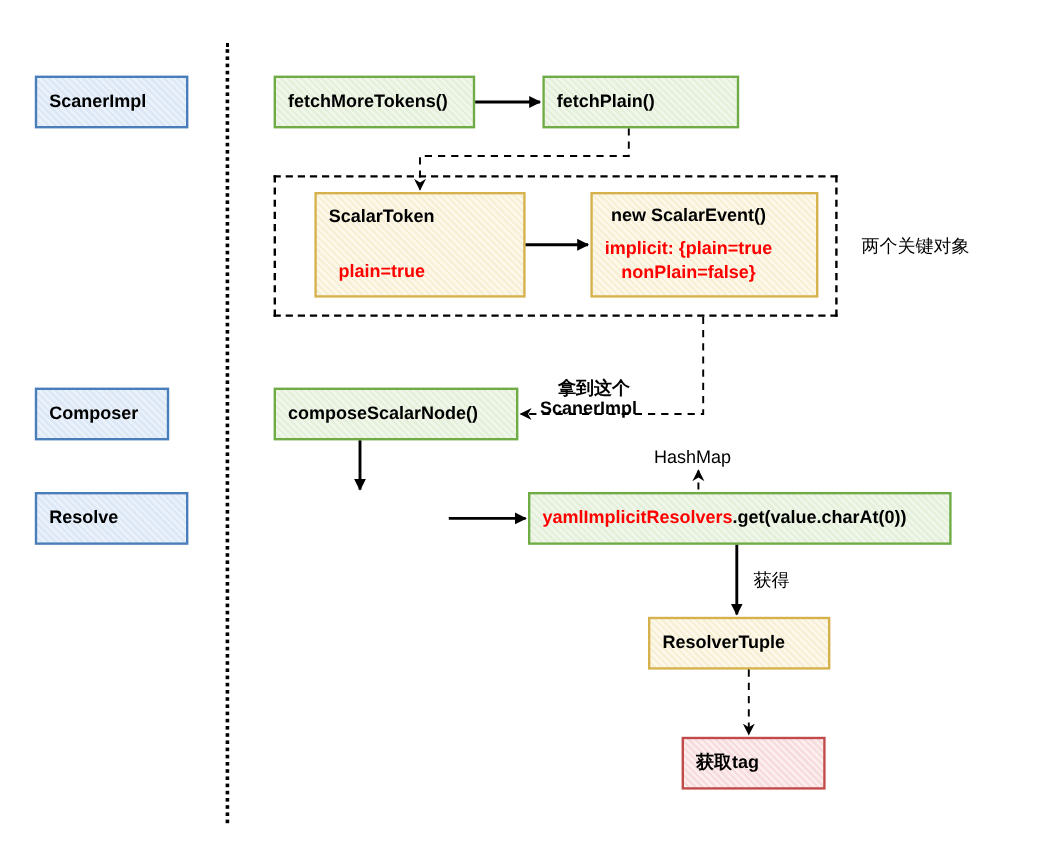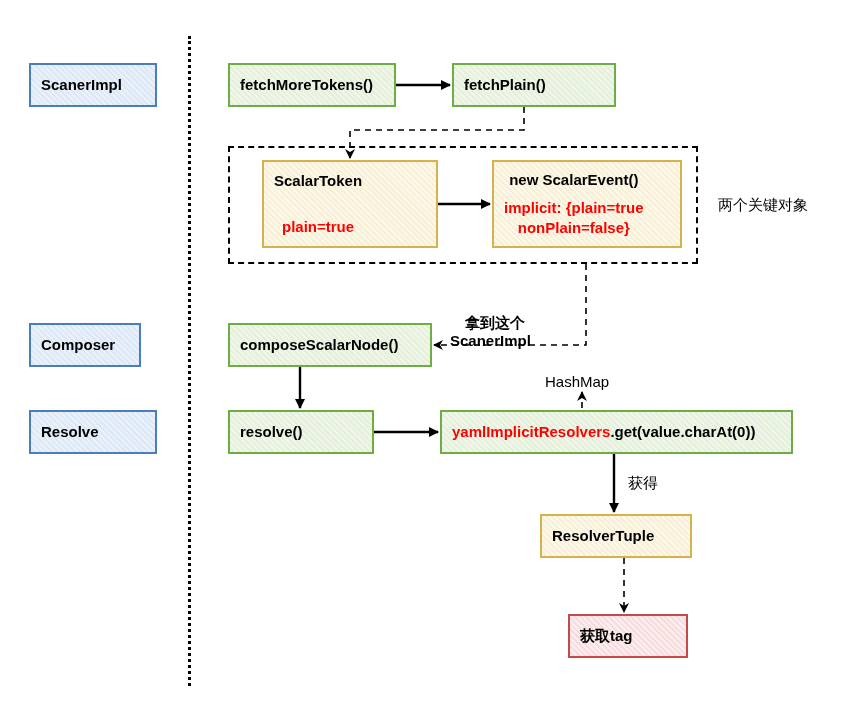--- a/index.html
+++ b/index.html
@@ -58,23 +58,20 @@
   <div class="box yellow" style="left:492px;top:160px;width:190px;height:88px">
     <div class="inner">
       <div style="margin-bottom:8px">new ScalarEvent()</div>
       <div class="redtxt">implicit: {plain=true</div>
       <div class="redtxt">nonPlain=false}</div>
     </div>
   </div>
   <span class="label nb" style="left:465px;top:314px;font-weight:bold">拿到这个</span>
   <span class="label nb" style="left:450px;top:332px;font-weight:bold">ScanerImpl</span>
 
-  <div class="box green" style="left:228px;top:410px;width:146px;height:44px">
-    <span class="inner">resolve()</span>
-  </div>
   <span class="label" style="left:545px;top:373px">HashMap</span>
   <div class="box green" style="left:440px;top:410px;width:353px;height:44px">
     <span class="inner">
       <span class="redtxt">yamlImplicitResolvers</span><span>.get(value.charAt(0))</span>
     </span>
   </div>
 
   <span class="label" style="left:628px;top:474px">获得</span>
   <div class="box red" style="left:568px;top:614px;width:120px;height:44px">
     <span class="inner">获取tag</span>

